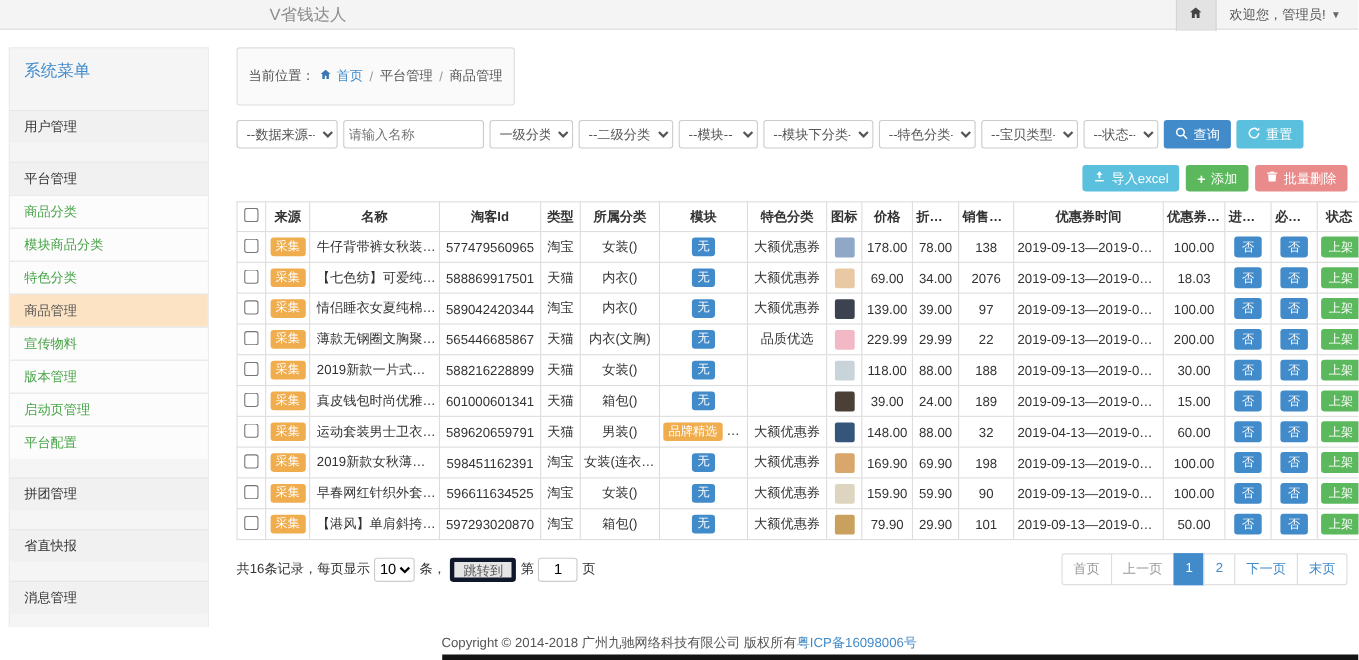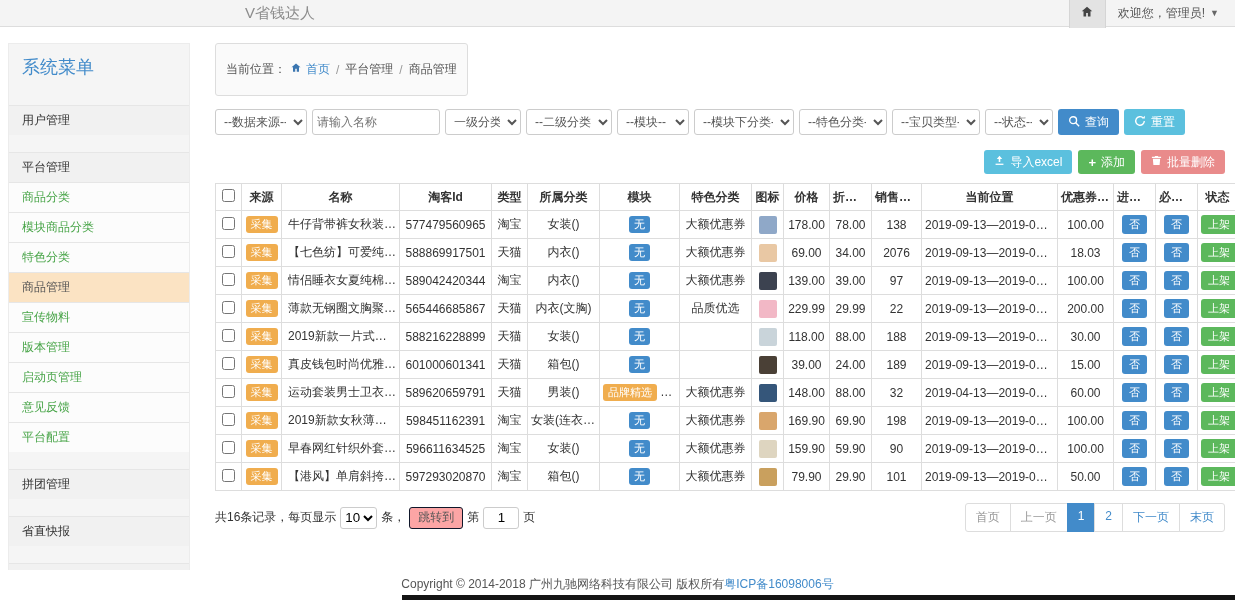--- a/index.html
+++ b/index.html
@@ -5,21 +5,21 @@
 *{box-sizing:border-box;margin:0;padding:0}
 html,body{width:1235px;height:600px}
 body{position:relative;overflow:hidden;font-family:"Liberation Sans","DejaVu Sans",sans-serif;font-size:12px;color:#333;background:#fff}
 .topbar{height:27px;background:#f4f4f4;border-bottom:1px solid #ddd;display:flex;align-items:center}
 .topbar-title{margin-left:245px;font-size:15px;color:#8c8c8c}
 .spacer{flex:1}
 .home-btn{width:37px;height:30px;background:#e3e3e3;border-left:1px solid #d5d5d5;border-right:1px solid #d5d5d5;display:flex;align-items:center;justify-content:center;cursor:pointer}
 .user-menu{padding:0 16px 0 12px;color:#555;cursor:pointer;display:flex;align-items:center;gap:5px;height:30px}
 .caret{font-size:9px;color:#666}
 .sidebar{position:absolute;left:8px;top:43px;width:182px;bottom:26px;background:#f5f5f5;overflow:hidden;border:1px solid #ececec}
-.sidebar-title{color:#428bca;font-size:18px;padding:11px 13px 9px}
+.sidebar-title{color:#428bca;font-size:15px;padding:11px 13px 9px}
 .menu-item{padding:6px 13px;border-top:1px solid #e6e6e6;cursor:pointer;background:#f1f1f1;color:#333}
 .menu-item.sub{background:#fcfcfc;color:#47a447}
 .menu-item.top{margin-top:17px}
 .menu-item.active{background:#fbe3c3;color:#555}
 .main{position:absolute;left:215px;top:43px;width:1010px}
 .breadcrumb{display:inline-flex;align-items:center;gap:4px;border:1px solid #ddd;background:#fafafa;border-radius:3px;padding:17px 10px;color:#555}
 .breadcrumb a{color:#428bca;text-decoration:none;cursor:pointer}
 .breadcrumb .sep{color:#999;margin:0 2px}
 .filters{margin-top:13px;display:flex;align-items:center;gap:5px}
 .filters select,.filters input{height:26px;border:1px solid #ccc;border-radius:3px;background:#fff;font-size:12px;color:#555;padding:0 4px;font-family:inherit}
@@ -38,21 +38,21 @@
 .badge{display:inline-block;padding:2px 5px;border-radius:3px;color:#fff;font-size:11px;line-height:1.1}
 .badge-orange{background:#f0ad4e}
 .badge-blue{background:#428bca}
 .mod-plain{color:#333;font-size:11px}
 .thumb{display:inline-block;width:18px;height:18px;border-radius:2px;vertical-align:middle}
 .btn-xs{border:none;border-radius:3px;color:#fff;font-size:11px;padding:2px 7px;cursor:pointer;font-family:inherit}
 .bg-blue{background:#428bca}.bg-green{background:#5cb85c}
 .table-footer{display:flex;justify-content:space-between;align-items:center;margin-top:12px}
 .summary{display:flex;align-items:center;gap:4px;color:#333}
 .summary select{height:22px;border:1px solid #ccc;border-radius:3px;background:#fff;font-family:inherit}
-.jump-btn{height:22px;border:1px solid #0f172a;background:#fca5a5;border-radius:3px;font-size:12px;color:#555;cursor:pointer;padding:0 8px;font-family:inherit}
+.jump-btn{height:22px;border:4px solid #0f172a;background:#e5e5e5;border-radius:3px;font-size:12px;color:#555;cursor:pointer;padding:0 8px;font-family:inherit}
 .page-input{width:36px;height:22px;text-align:center;border:1px solid #ccc;border-radius:3px;font-family:inherit}
 .pager{display:flex}
 .page-item{border:1px solid #ddd;background:#fff;color:#428bca;padding:5px 10px;margin-left:-1px;cursor:pointer;text-decoration:none}
 .page-item:first-child{border-radius:3px 0 0 3px;margin-left:0}
 .page-item:last-child{border-radius:0 3px 3px 0}
 .page-item.active{background:#428bca;border-color:#428bca;color:#fff}
 .page-item.muted{color:#999}
 .page-footer{position:absolute;left:0;bottom:7px;width:100%;text-align:center;color:#555;background:#fff;padding-top:6px}
 .page-footer a{color:#428bca;text-decoration:none;cursor:pointer}
 .bottom-strip{position:absolute;left:402px;right:0;bottom:0;height:5px;background:#141414}
@@ -79,21 +79,20 @@
   <div>
       <div class="menu-item top">用户管理</div>
       <div class="menu-item top">平台管理</div>
       <div class="menu-item sub">商品分类</div>
       <div class="menu-item sub">模块商品分类</div>
       <div class="menu-item sub">特色分类</div>
       <div class="menu-item sub active">商品管理</div>
       <div class="menu-item sub">宣传物料</div>
       <div class="menu-item sub">版本管理</div>
       <div class="menu-item sub">启动页管理</div>
-      <div class="menu-item sub">意见反馈</div>
       <div class="menu-item sub">平台配置</div>
       <div class="menu-item top">拼团管理</div>
       <div class="menu-item top">省直快报</div>
       <div class="menu-item top">消息管理</div>
       <div class="menu-item top">订单管理</div>
     </div>
 </div>
 
 <div class="main">
   <div class="breadcrumb">
@@ -173,21 +172,21 @@
           <th>名称</th>
           <th>淘客Id</th>
           <th>类型</th>
           <th>所属分类</th>
           <th>模块</th>
           <th>特色分类</th>
           <th>图标</th>
           <th>价格</th>
           <th>折后价</th>
           <th>销售数量</th>
-          <th>当前位置</th>
+          <th>优惠券时间</th>
           <th>优惠券金额</th>
           <th>进口优选</th>
           <th>必买清单</th>
           <th>状态</th>
         </tr>
       </thead>
     <tbody>
         <tr>
           <td><input type="checkbox" style=""></td>
           <td><span class="badge badge-orange">采集</span></td>

